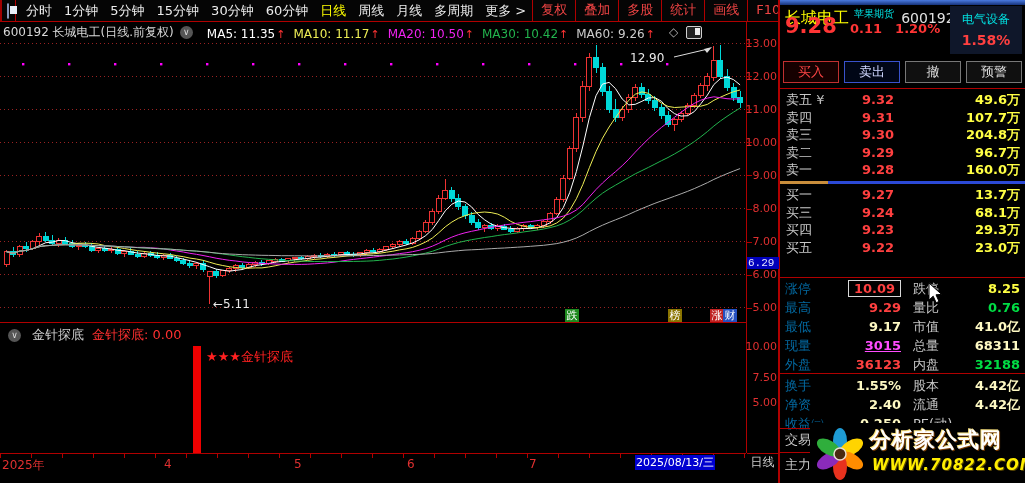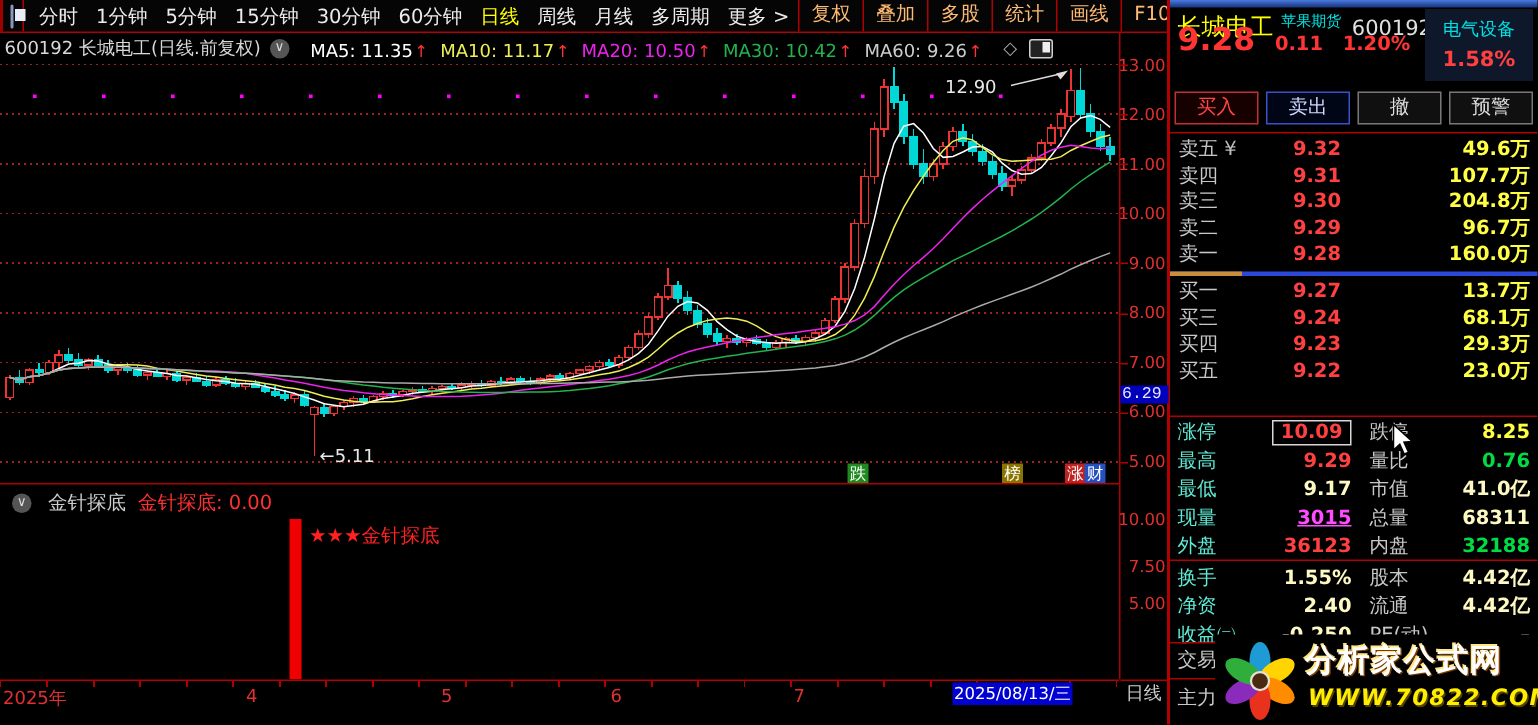--- a/index.html
+++ b/index.html
@@ -7,21 +7,21 @@
   #app{position:absolute;top:0;left:0;width:1025px;height:483px;background:#000;}
   
   #menubar{position:absolute;top:0;left:0;width:778px;height:22px;background:#050505;
     display:flex;align-items:center;border-bottom:1px solid #b00000;border-left:2px solid #a00000;box-sizing:border-box;}
   .appicon{width:19px;height:14px;border:1px solid #8899bb;border-radius:3px;background:#1a2030;margin:0 6px 0 5px;position:relative;}
   .appicon-in{position:absolute;left:2px;top:2px;width:7px;height:8px;background:#e8eef8;}
   #menu-items{display:flex;align-items:center;border-left:1px solid #b00000;padding-left:4px;height:100%;}
   .mi{color:#ececec;font-size:13px;margin:0 6px;white-space:nowrap;cursor:default;}
   .mi.active{color:#ffff00;}
   #menu-buttons{display:flex;margin-left:auto;height:100%;align-items:stretch;}
-  .mbtn{border-left:1px solid #b00000;color:#fdba74;font-size:13px;padding:0 8px;line-height:20px;white-space:nowrap;}
+  .mbtn{border-left:1px solid #b00000;color:#ef4444;font-size:13px;padding:0 8px;line-height:20px;white-space:nowrap;}
   .mbtn:last-child{border-right:1px solid #b00000;}
   
   #chart{position:absolute;top:22px;left:0;width:746px;height:300px;background:#000;}
   #chart-svg{position:absolute;top:0;left:0;}
   #chart-header{position:absolute;top:2px;left:3px;height:16px;display:flex;align-items:center;z-index:5;white-space:nowrap;}
   #chart-title{color:#d8d8d8;font-size:12px;}
   .circle-chevron{width:13px;height:13px;border-radius:50%;background:#555;color:#ddd;font-size:9px;line-height:12px;
     text-align:center;margin:0 6px;display:inline-block;}
   .ma{font-size:12px;margin-left:8px;}
   .ma-arrow{color:#ff3333;font-size:11px;margin-left:1px;}
@@ -76,21 +76,21 @@
   .orow{display:flex;height:17.6px;line-height:17.6px;font-size:13px;}
   .orow .lbl{color:#c8c8c8;width:50px;padding-left:6px;}
   .orow .flag{color:#bbb;}
   .orow .prc{width:58px;text-align:right;color:#ff4040;font-weight:bold;}
   .orow .vol{flex:1;text-align:right;padding-right:5px;color:#ffff44;font-weight:bold;}
   #sell-rows{position:absolute;top:91px;left:0;width:245px;}
   #ratio-bar{position:absolute;top:181px;left:0;width:245px;height:3px;background:#2b49d6;}
   #ratio-left{position:absolute;top:0;left:0;width:48px;height:3px;background:#c98e3c;}
   #buy-rows{position:absolute;top:186px;left:0;width:245px;}
   .srow{display:flex;height:19px;line-height:19px;font-size:13px;align-items:center;}
-  .srow .l1{color:#5eead4;width:46px;padding-left:5px;}
+  .srow .l1{color:#0369a1;width:46px;padding-left:5px;}
   .srow .v1{width:70px;text-align:right;font-weight:bold;}
   .srow .l2{color:#c8c8c8;width:50px;padding-left:12px;}
   .srow .v2{flex:1;text-align:right;padding-right:5px;font-weight:bold;}
   .boxed{border:1px solid #d8d8d8;padding:0 5px;display:inline-block;line-height:15px;}
   .c-red{color:#ff4040;}.c-yellow{color:#ffff44;}.c-green{color:#00dd44;}
   .c-white{color:#fef9c3;}.c-magenta{color:#ff4cff;text-decoration:underline;}
   #stat-rows1{position:absolute;top:279px;left:0;width:245px;}
   #stat-rows2{position:absolute;top:376px;left:0;width:245px;}
   .brow{position:absolute;left:5px;color:#c8c8c8;font-size:13px;}
   

